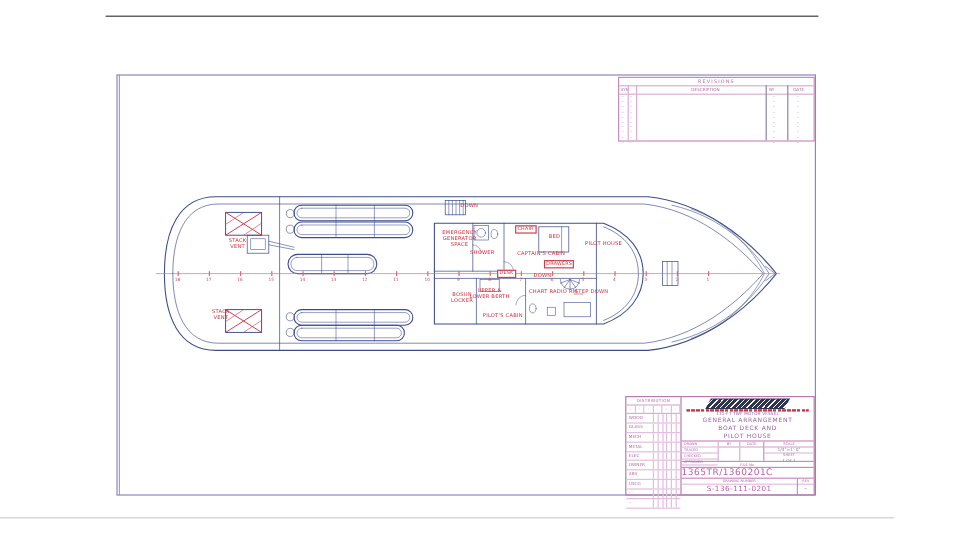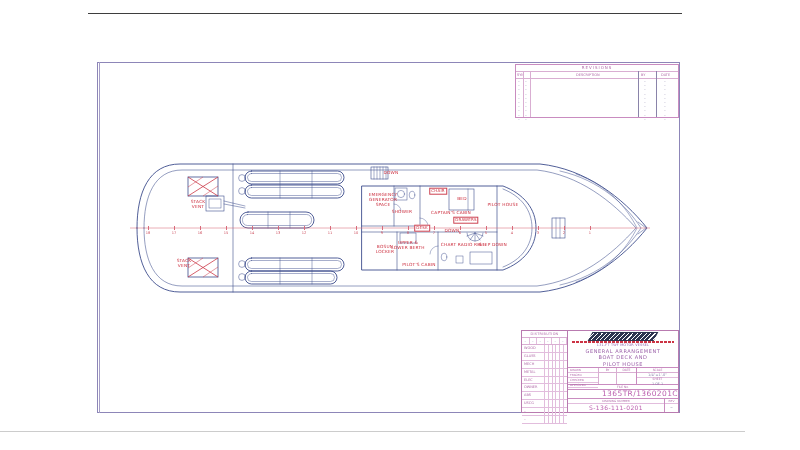--- a/index.html
+++ b/index.html
@@ -54,21 +54,21 @@
   .ap-label{flex:1;font-size:2.9px;line-height:1;padding:1px 0 0 2px;border-bottom:1px solid #e2bddd;color:#b06aa8;}
   .ap-by{width:18px;border-left:1px solid #d9aed2;}
   .ap-date{width:20px;border-left:1px solid #d9aed2;}
   .ap-head{height:4px;font-size:3px;text-align:center;border-bottom:1px solid #d9aed2;color:#b06aa8;}
   .ap-fill{flex:1;}
   .ap-scale{flex:1;border-left:1px solid #c98cc0;display:flex;flex-direction:column;text-align:center;color:#8a84aa;}
   .scale-val{font-size:3.6px;line-height:4px;}
   .sheet-lab{font-size:3px;line-height:3.6px;border-top:1px solid #e2bddd;color:#b06aa8;}
   .sheet-val{font-size:3.4px;line-height:4px;}
   .file-label{height:4px;line-height:4px;text-align:center;font-size:3px;color:#b06aa8;}
-  .file-value{height:8px;line-height:8px;text-align:right;font-size:7.5px;color:#bb5fae;
+  .file-value{height:8px;line-height:8px;text-align:left;font-size:7.5px;color:#bb5fae;
               border:1px solid #c98cc0;border-left:none;border-right:none;letter-spacing:.4px;}
   .drawing-row{flex:1;display:flex;}
   .dn-box{flex:1;border-right:1px solid #c98cc0;text-align:center;}
   .dn-label{font-size:2.9px;line-height:4px;color:#b06aa8;border-bottom:1px solid #e2bddd;}
   .dn-value{font-size:6px;line-height:8px;color:#bb5fae;letter-spacing:.4px;}
   .rev-cell{width:13px;text-align:center;}
   .rev-cell-label{font-size:2.9px;line-height:4px;color:#b06aa8;border-bottom:1px solid #e2bddd;}
   .rev-cell-value{font-size:5px;line-height:7px;color:#8a84aa;}
 </style>
 </head>

